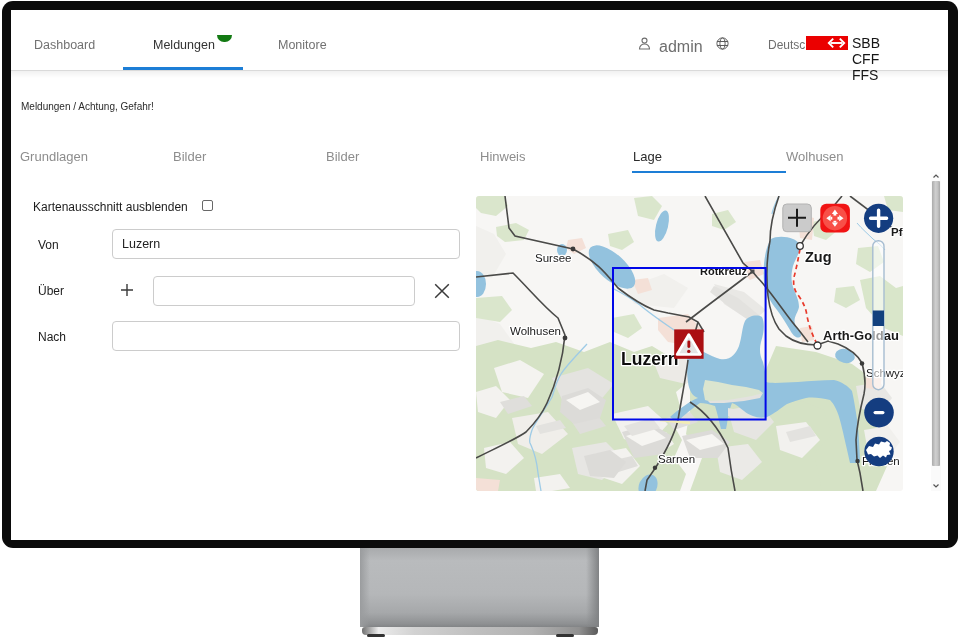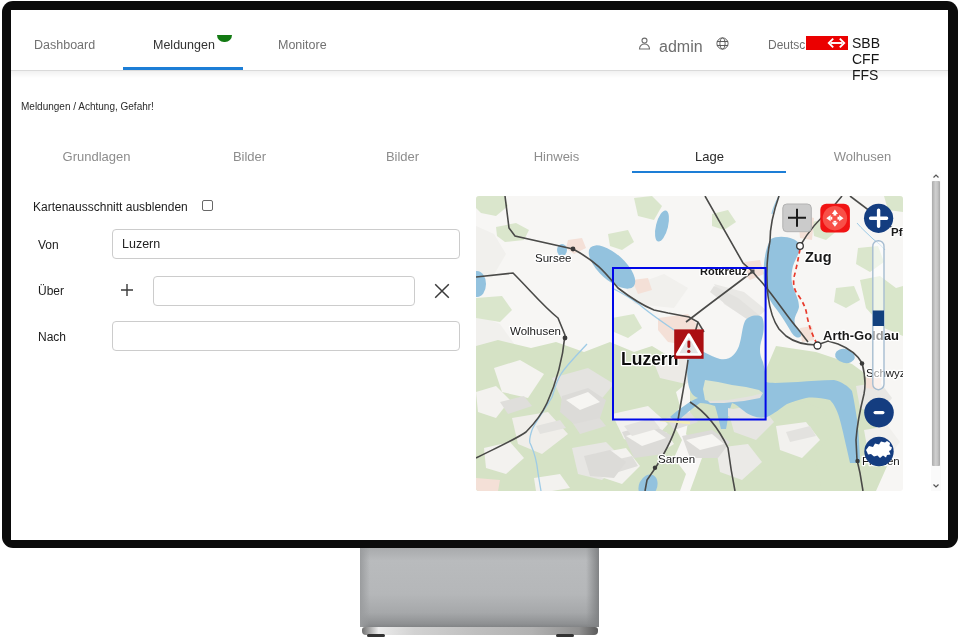--- a/index.html
+++ b/index.html
@@ -10,21 +10,21 @@
 .page{position:absolute;left:-11px;top:-10px;width:870px;height:638px}
 .stand-body{position:absolute;left:360px;top:548px;width:239px;height:79px;background:linear-gradient(to bottom,#a8aaac 0%,#b9bbbd 16%,#b5b7b9 58%,#a6a8aa 82%,#8e9092 96%,#828486 100%)}
 .stand-shadeL{position:absolute;left:360px;top:548px;width:10px;height:79px;background:linear-gradient(to right,#9a9c9e,rgba(255,255,255,0))}
 .stand-shadeR{position:absolute;left:586px;top:548px;width:13px;height:79px;background:linear-gradient(to left,#808284,rgba(255,255,255,0))}
 .stand-foot{position:absolute;left:362px;top:627px;width:236px;height:8px;border-radius:3px 3px 4px 4px;background:linear-gradient(to right,#707070 0%,#ececec 7%,#d2d2d2 22%,#bfbfbf 48%,#b2b2b2 72%,#909090 92%,#5a5a5a 100%)}
 .pad{position:absolute;top:634px;width:18px;height:3px;background:#333;border-radius:2px}
 .nav-t{position:absolute;font-size:12.5px;color:#717171;top:37.5px}
 .hdr-line{position:absolute;left:11px;top:70px;width:937px;height:1px;background:#dadada}
 .hdr-sh{position:absolute;left:11px;top:71px;width:937px;height:7px;background:linear-gradient(to bottom,rgba(0,0,0,0.055),rgba(0,0,0,0))}
 .blue-ul{position:absolute;background:#1d7ed6}
-.tab-t{position:absolute;font-size:13px;color:#8d8d8d;top:149px;width:153px;text-align:center}
+.tab-t{position:absolute;font-size:13px;color:#8d8d8d;top:149px;width:153px;}
 .lbl{position:absolute;font-size:12px;color:#1c1c1c}
 .inp{position:absolute;background:#fff;border:1px solid #ccc;border-radius:4px}
 .sb{position:absolute;background:#fafafa}
 </style>
 </head>
 <body>
 <div class="monitor"></div>
 <div class="stand-body"></div>
 <div class="stand-shadeL"></div>
 <div class="stand-shadeR"></div>

